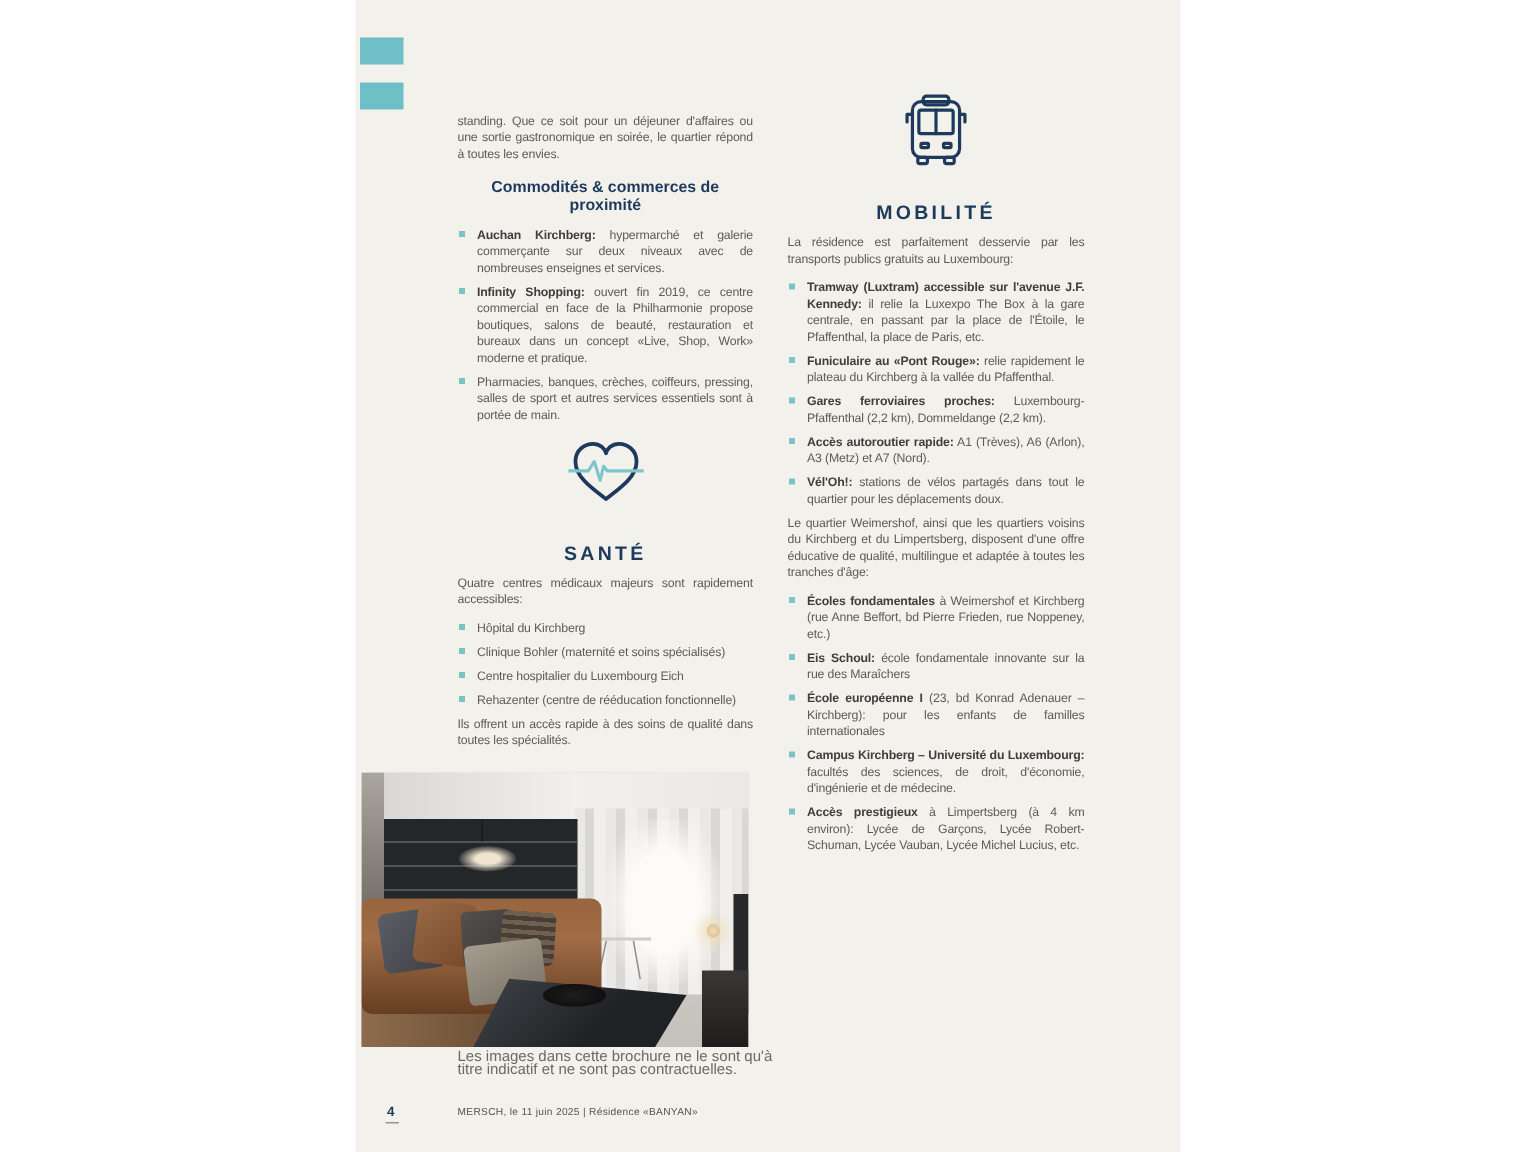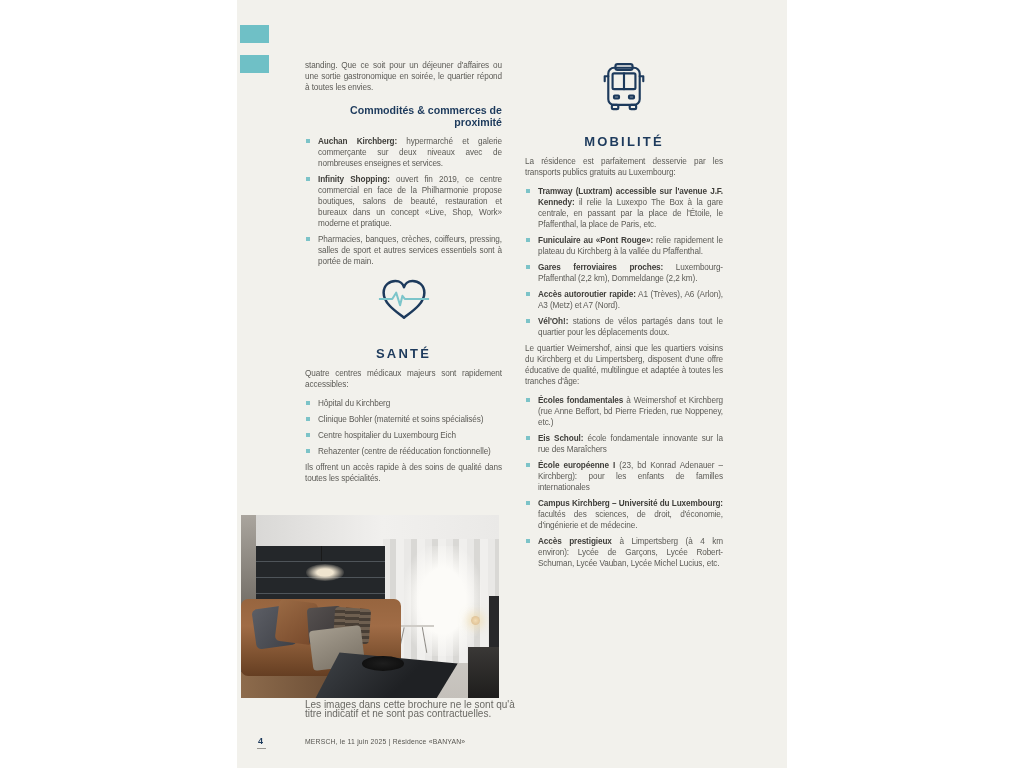--- a/index.html
+++ b/index.html
@@ -5,26 +5,26 @@
   * { margin:0; padding:0; box-sizing:border-box; }
   html,body { width:1024px; height:768px; background:#ffffff; overflow:hidden;
     font-family:"Liberation Sans", sans-serif; }
   .page { position:absolute; left:237px; top:0; width:550px; height:768px;
     background:#f2f1ec; }
   .deco-sq { position:absolute; left:3px; width:29px; height:18px; background:#6fc0c6; }
   .deco-sq.one { top:25px; } .deco-sq.two { top:55px; }
 
   .col { position:absolute; font-size:8.2px; line-height:11px; color:#5c5b56;
     text-align:justify; letter-spacing:-0.1px; }
-  .col-left  { left:68px;  top:60px; width:197px; }
+  .col-left  { left:68px;  top:75px; width:197px; }
   .col-right { left:288px; top:62px; width:198px; }
 
   .para { margin-bottom:6px; }
   h3 { font-size:10.6px; line-height:12px; color:#1d3a5c; margin:11px 0 5px;
-    letter-spacing:0; text-align:right; }
+    letter-spacing:0; text-align:center; }
   ul { list-style:none; margin:8px 0 0 0; }
   li { position:relative; padding-left:13px; margin-bottom:5px; }
   .sq { position:absolute; left:1px; top:3px; width:4px; height:4px; background:#7cc3c8; }
   .lead { font-weight:bold; color:#3f3e3a; }
 
   .section-head { text-align:center; margin-top:10px; }
   .section-head svg { display:block; margin:0 auto 5px auto; }
   h2 { font-size:13px; color:#1d3a5c; letter-spacing:2.2px; text-align:center;
     margin-bottom:9px;margin-top:24px; }
 

